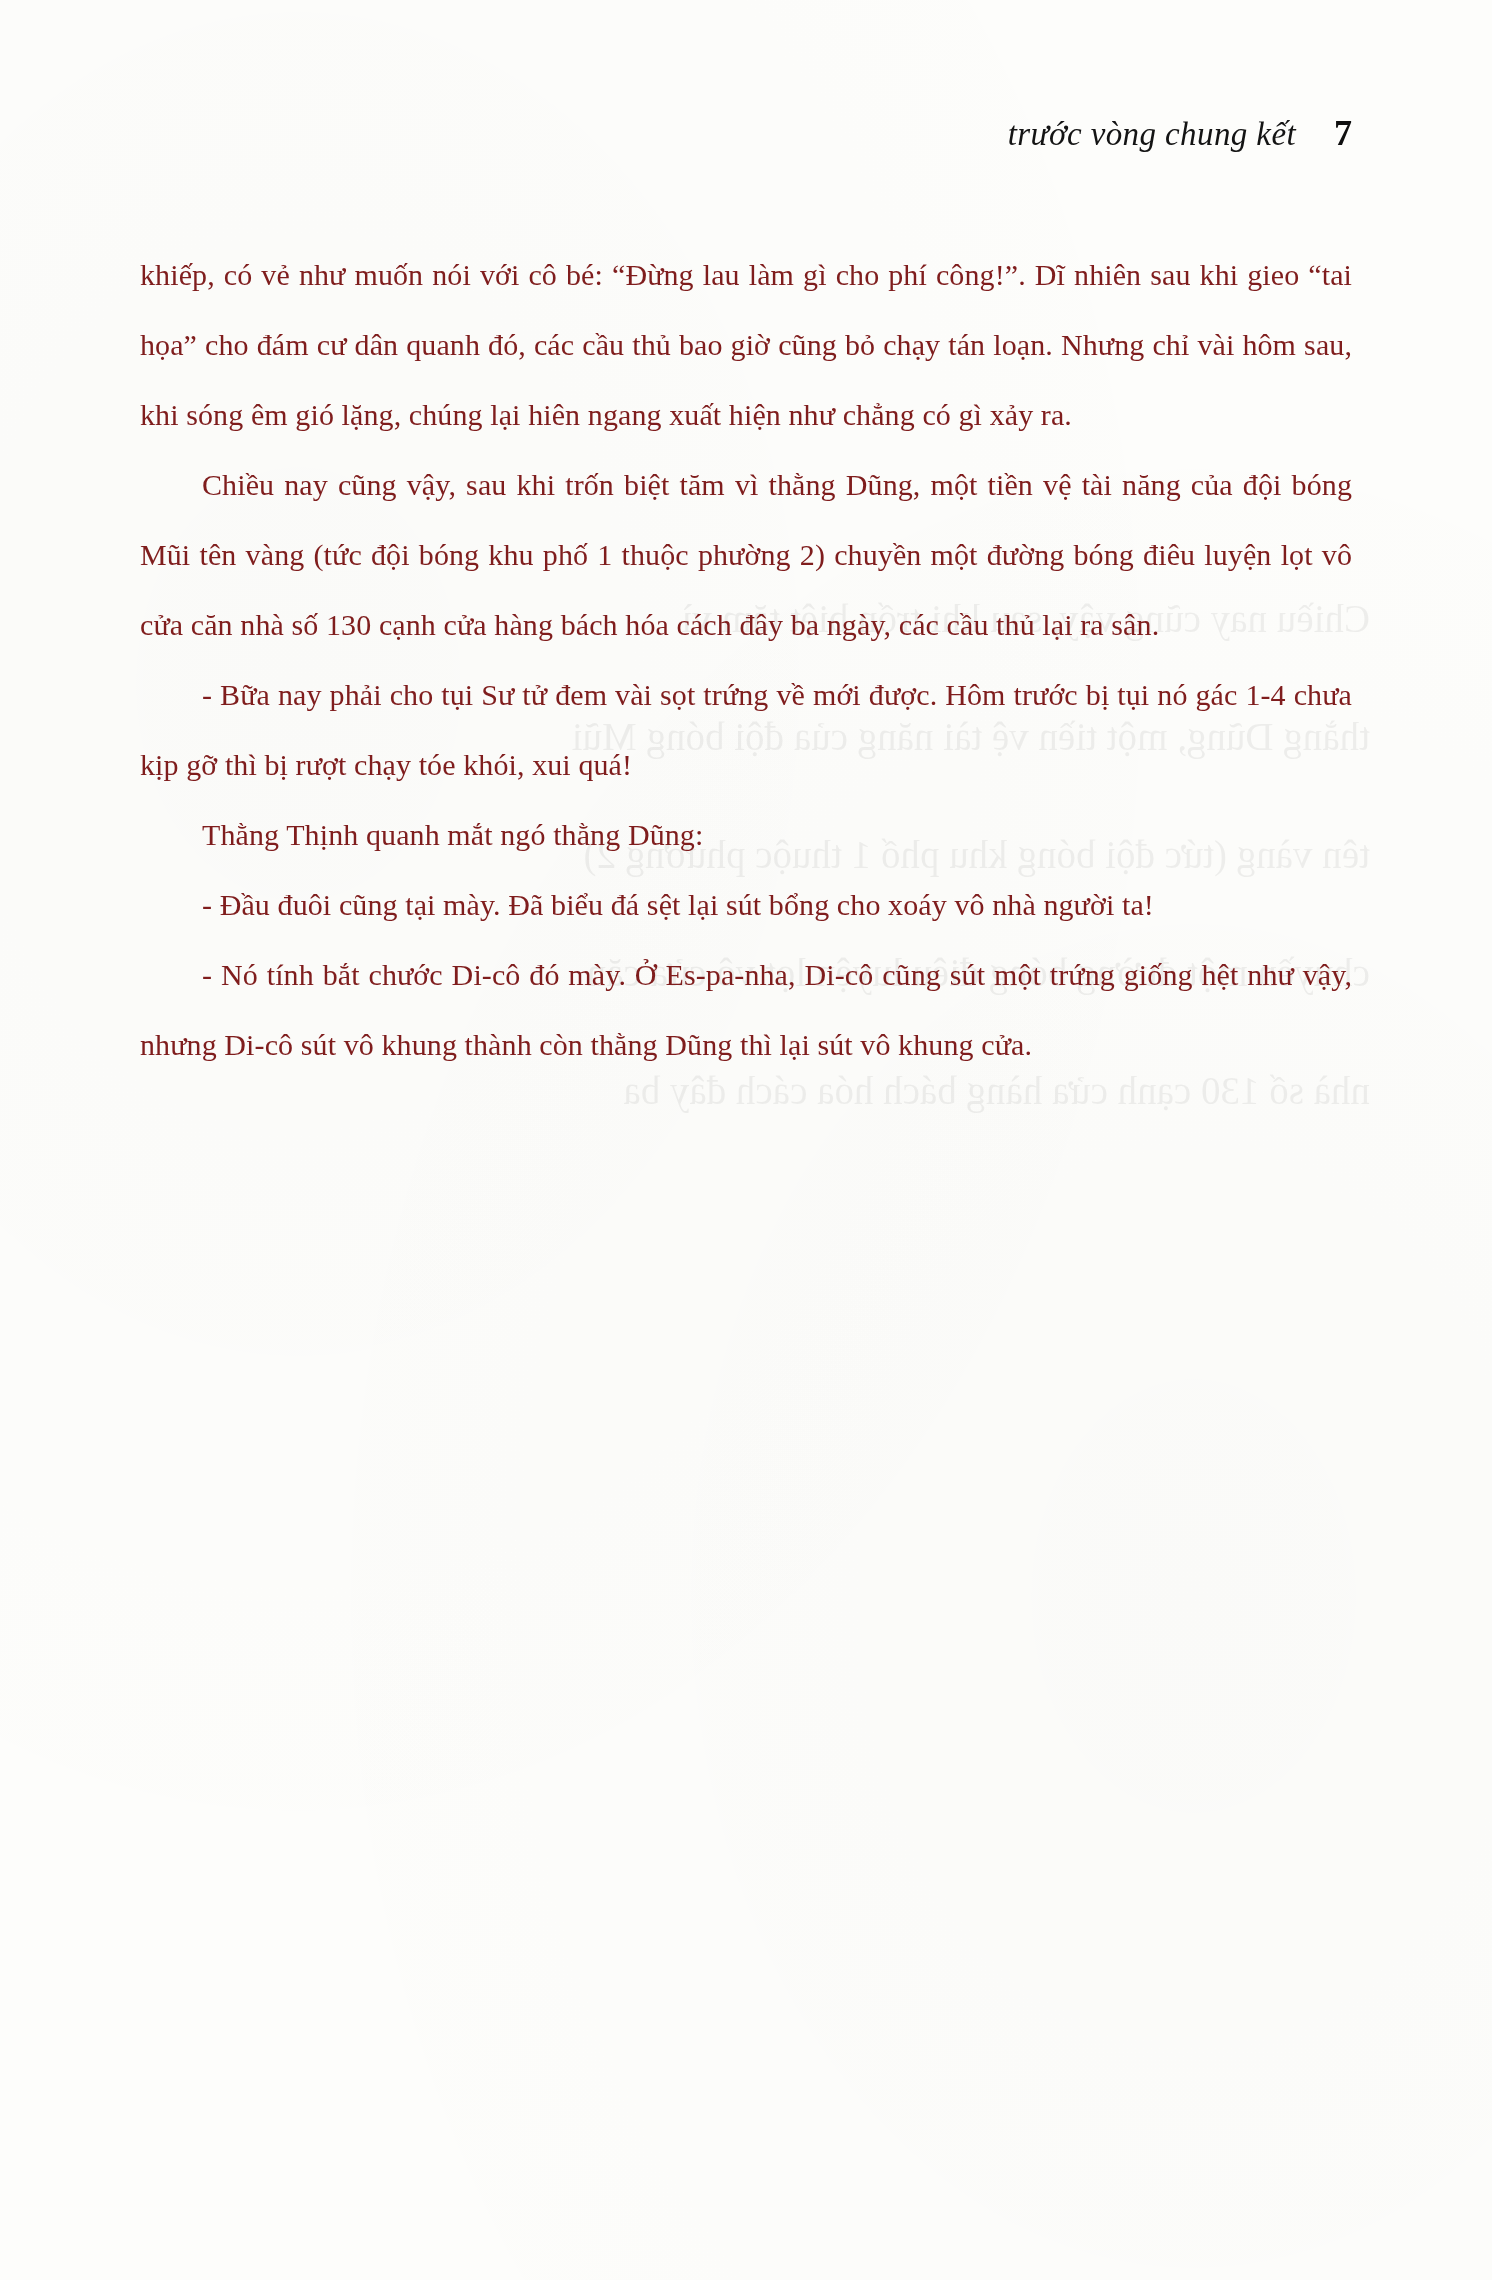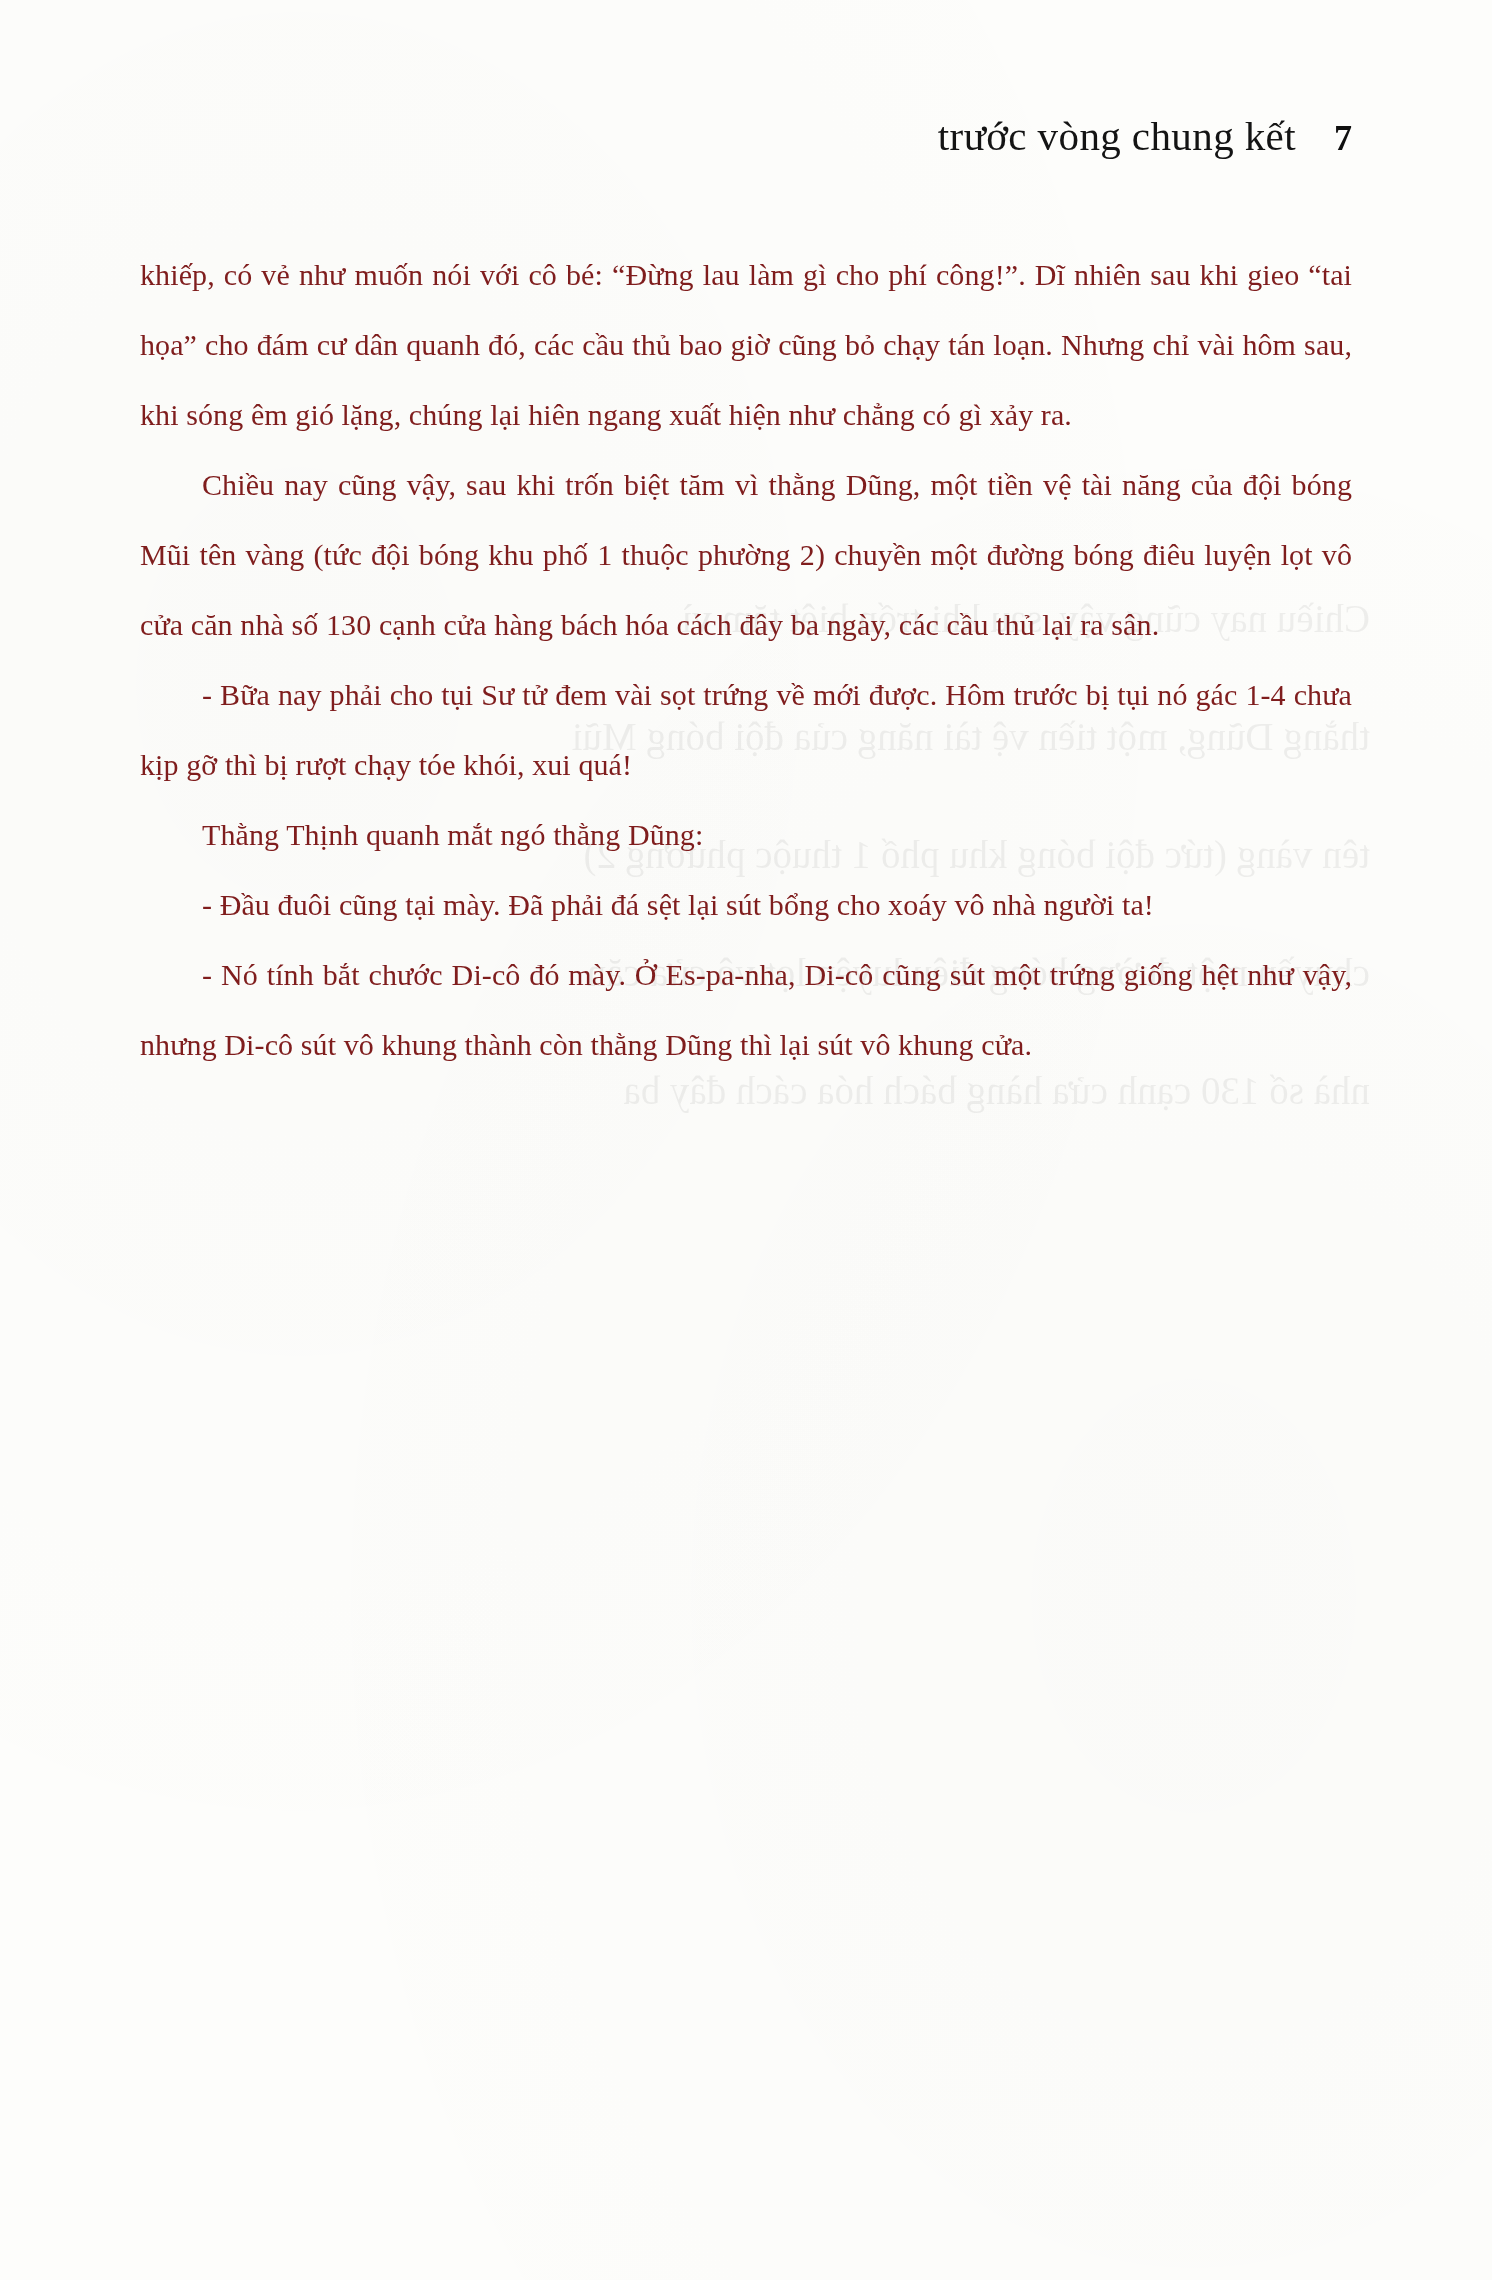--- a/index.html
+++ b/index.html
@@ -39,21 +39,22 @@
     position: absolute;
     top: 112px;
     left: 140px;
     right: 140px;
     display: flex;
     justify-content: flex-end;
     align-items: baseline;
     gap: 38px;
   }
   .running-head .rh-title {
-    font-size: 41px;
+    font-style: italic;
+    font-size: 33px;
     letter-spacing: 0.4px;
     color: #141414;
   }
   .running-head .rh-page {
     font-size: 36px;
     font-weight: bold;
     color: #0f0f0f;
   }
 
   .body-col {
@@ -111,16 +112,16 @@
   <div class="running-head">
     <span class="rh-title">trước vòng chung kết</span>
     <span class="rh-page">7</span>
   </div>
 
   <div class="body-col">
     <p class="para">khiếp, có vẻ như muốn nói với cô bé: “Đừng lau làm gì cho phí công!”. Dĩ nhiên sau khi gieo “tai họa” cho đám cư dân quanh đó, các cầu thủ bao giờ cũng bỏ chạy tán loạn. Nhưng chỉ vài hôm sau, khi sóng êm gió lặng, chúng lại hiên ngang xuất hiện như chẳng có gì xảy ra.</p>
     <p class="para indent">Chiều nay cũng vậy, sau khi trốn biệt tăm vì thằng Dũng, một tiền vệ tài năng của đội bóng Mũi tên vàng (tức đội bóng khu phố 1 thuộc phường 2) chuyền một đường bóng điêu luyện lọt vô cửa căn nhà số 130 cạnh cửa hàng bách hóa cách đây ba ngày, các cầu thủ lại ra sân.</p>
     <p class="para indent">- Bữa nay phải cho tụi Sư tử đem vài sọt trứng về mới được. Hôm trước bị tụi nó gác 1-4 chưa kịp gỡ thì bị rượt chạy tóe khói, xui quá!</p>
     <p class="para indent nojust">Thằng Thịnh quanh mắt ngó thằng Dũng:</p>
-    <p class="para indent">- Đầu đuôi cũng tại mày. Đã phải đá sệt lại sút bổng cho xoáy vô nhà người ta!</p>
+    <p class="para indent">- Đầu đuôi cũng tại mày. Đã biểu đá sệt lại sút bổng cho xoáy vô nhà người ta!</p>
     <p class="para indent">- Nó tính bắt chước Di-cô đó mày. Ở Es-pa-nha, Di-cô cũng sút một trứng giống hệt như vậy, nhưng Di-cô sút vô khung thành còn thằng Dũng thì lại sút vô khung cửa.</p>
   </div>
 </div>
 
 </body></html>

